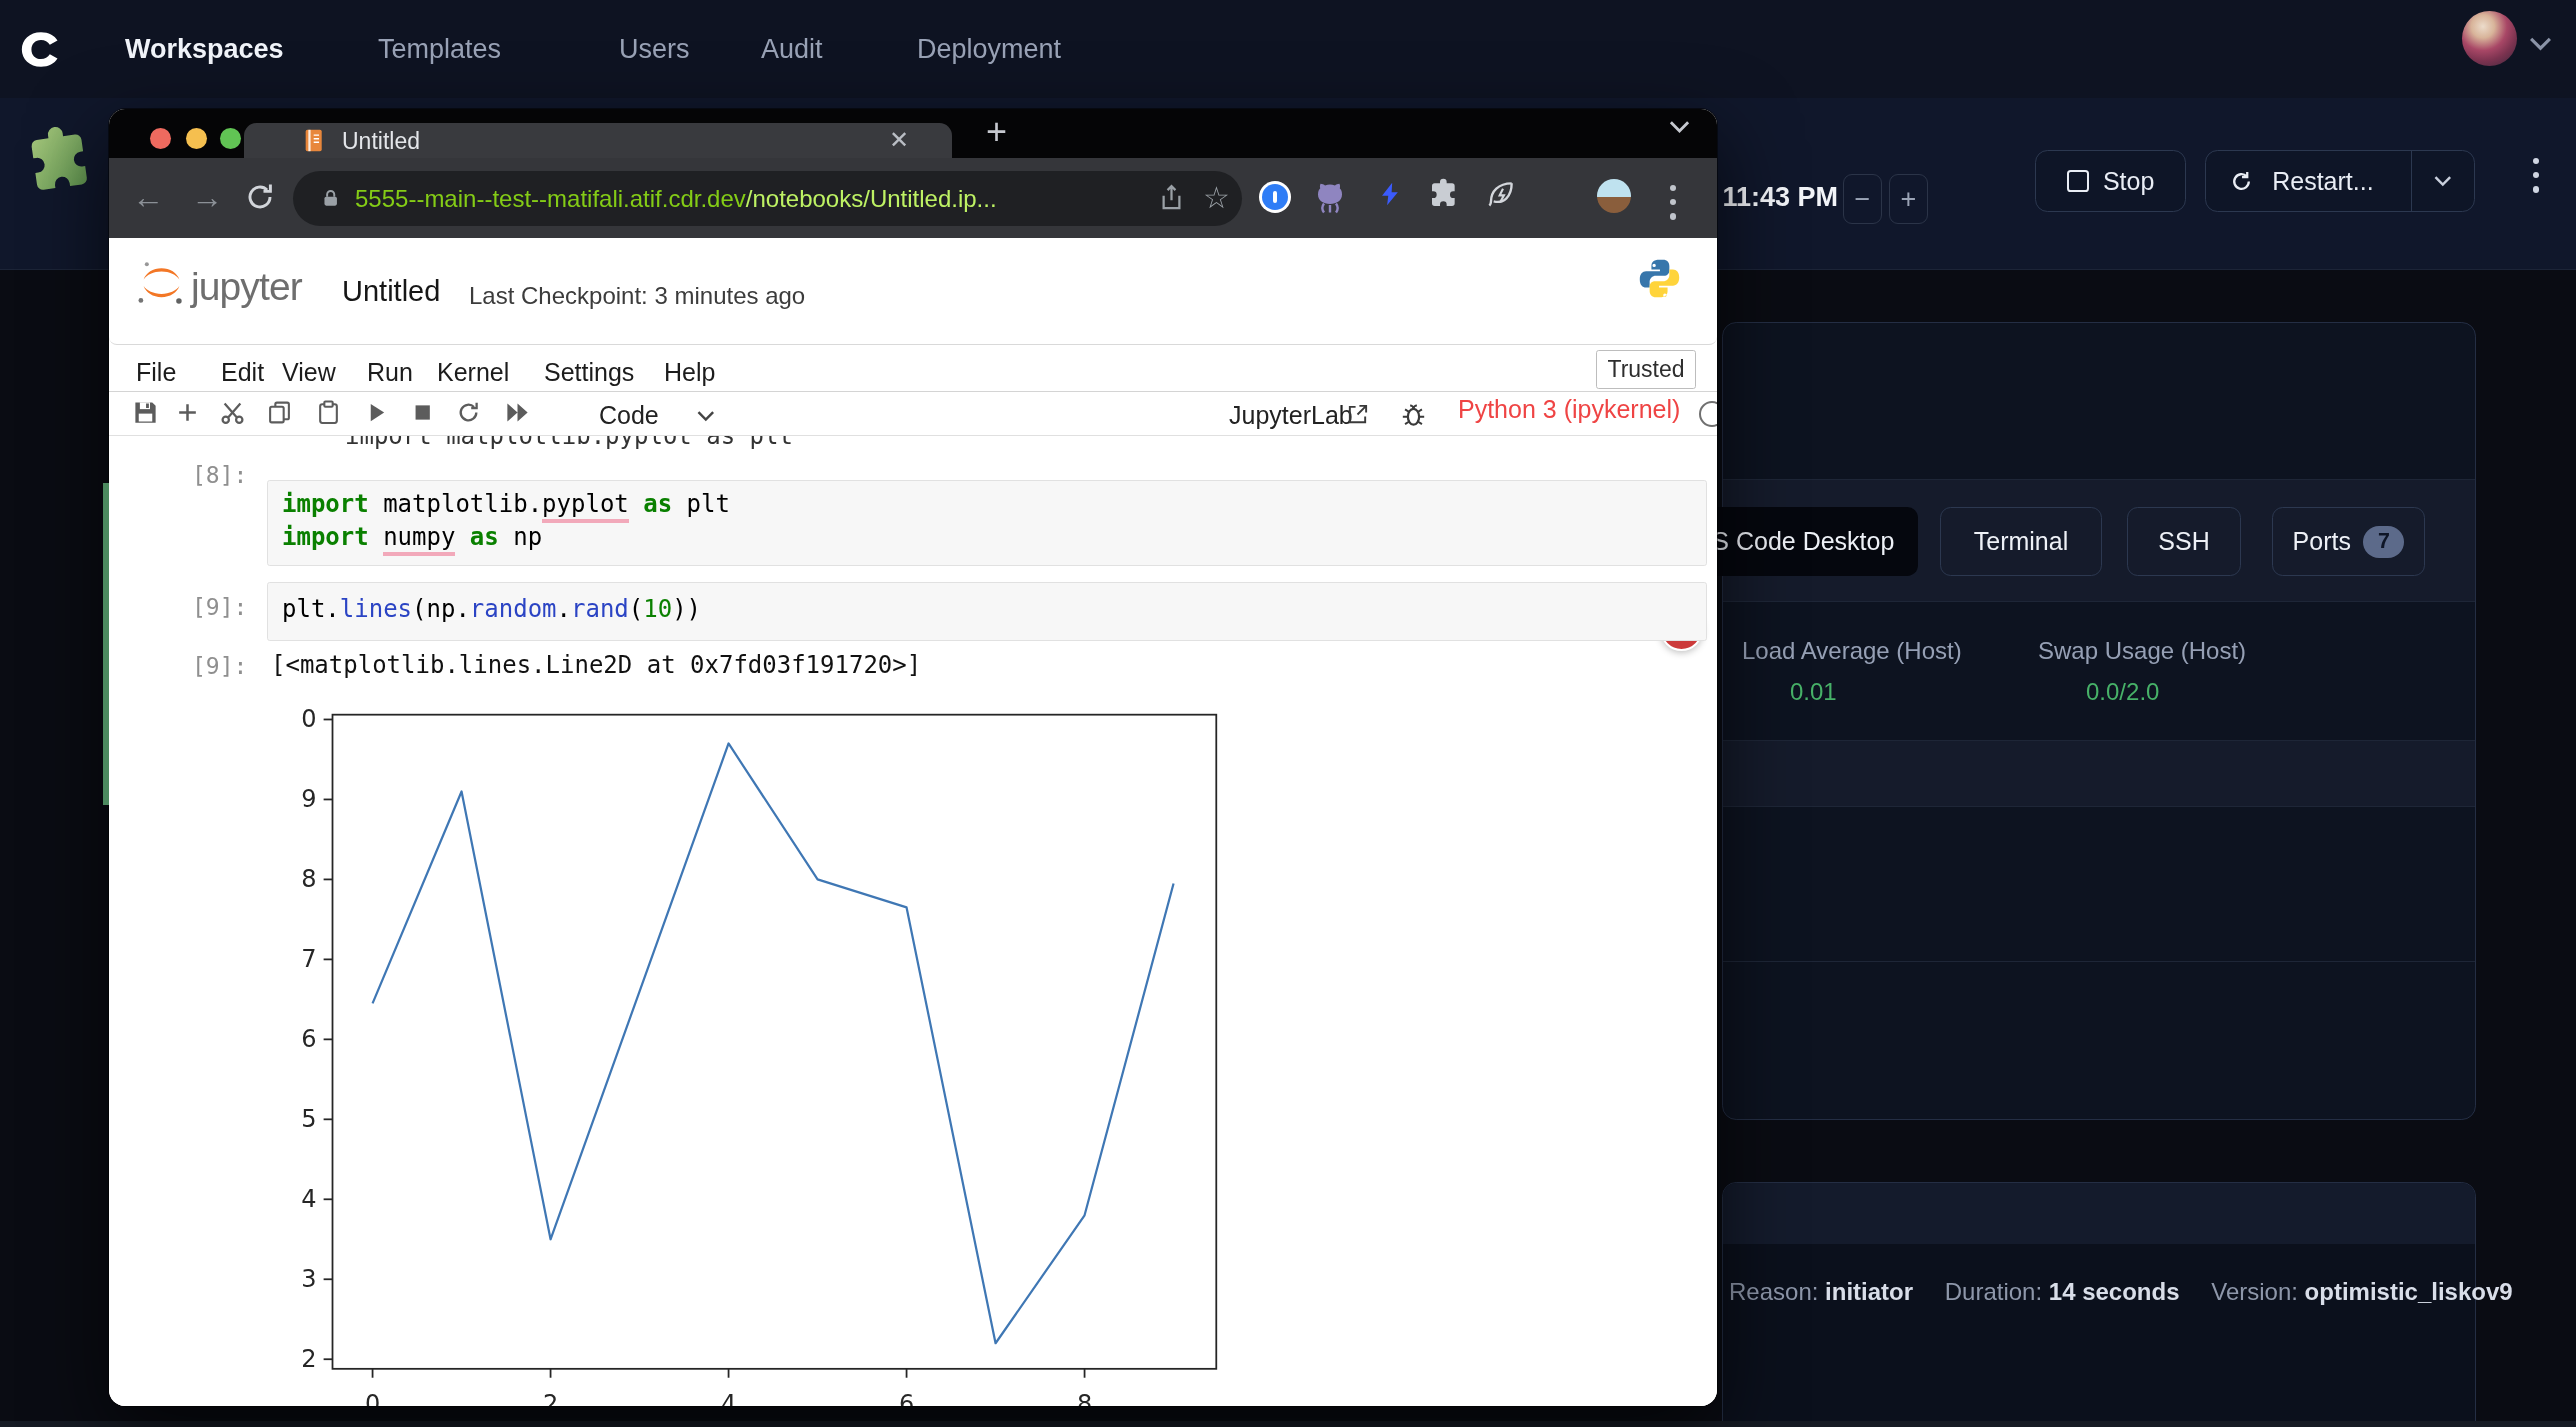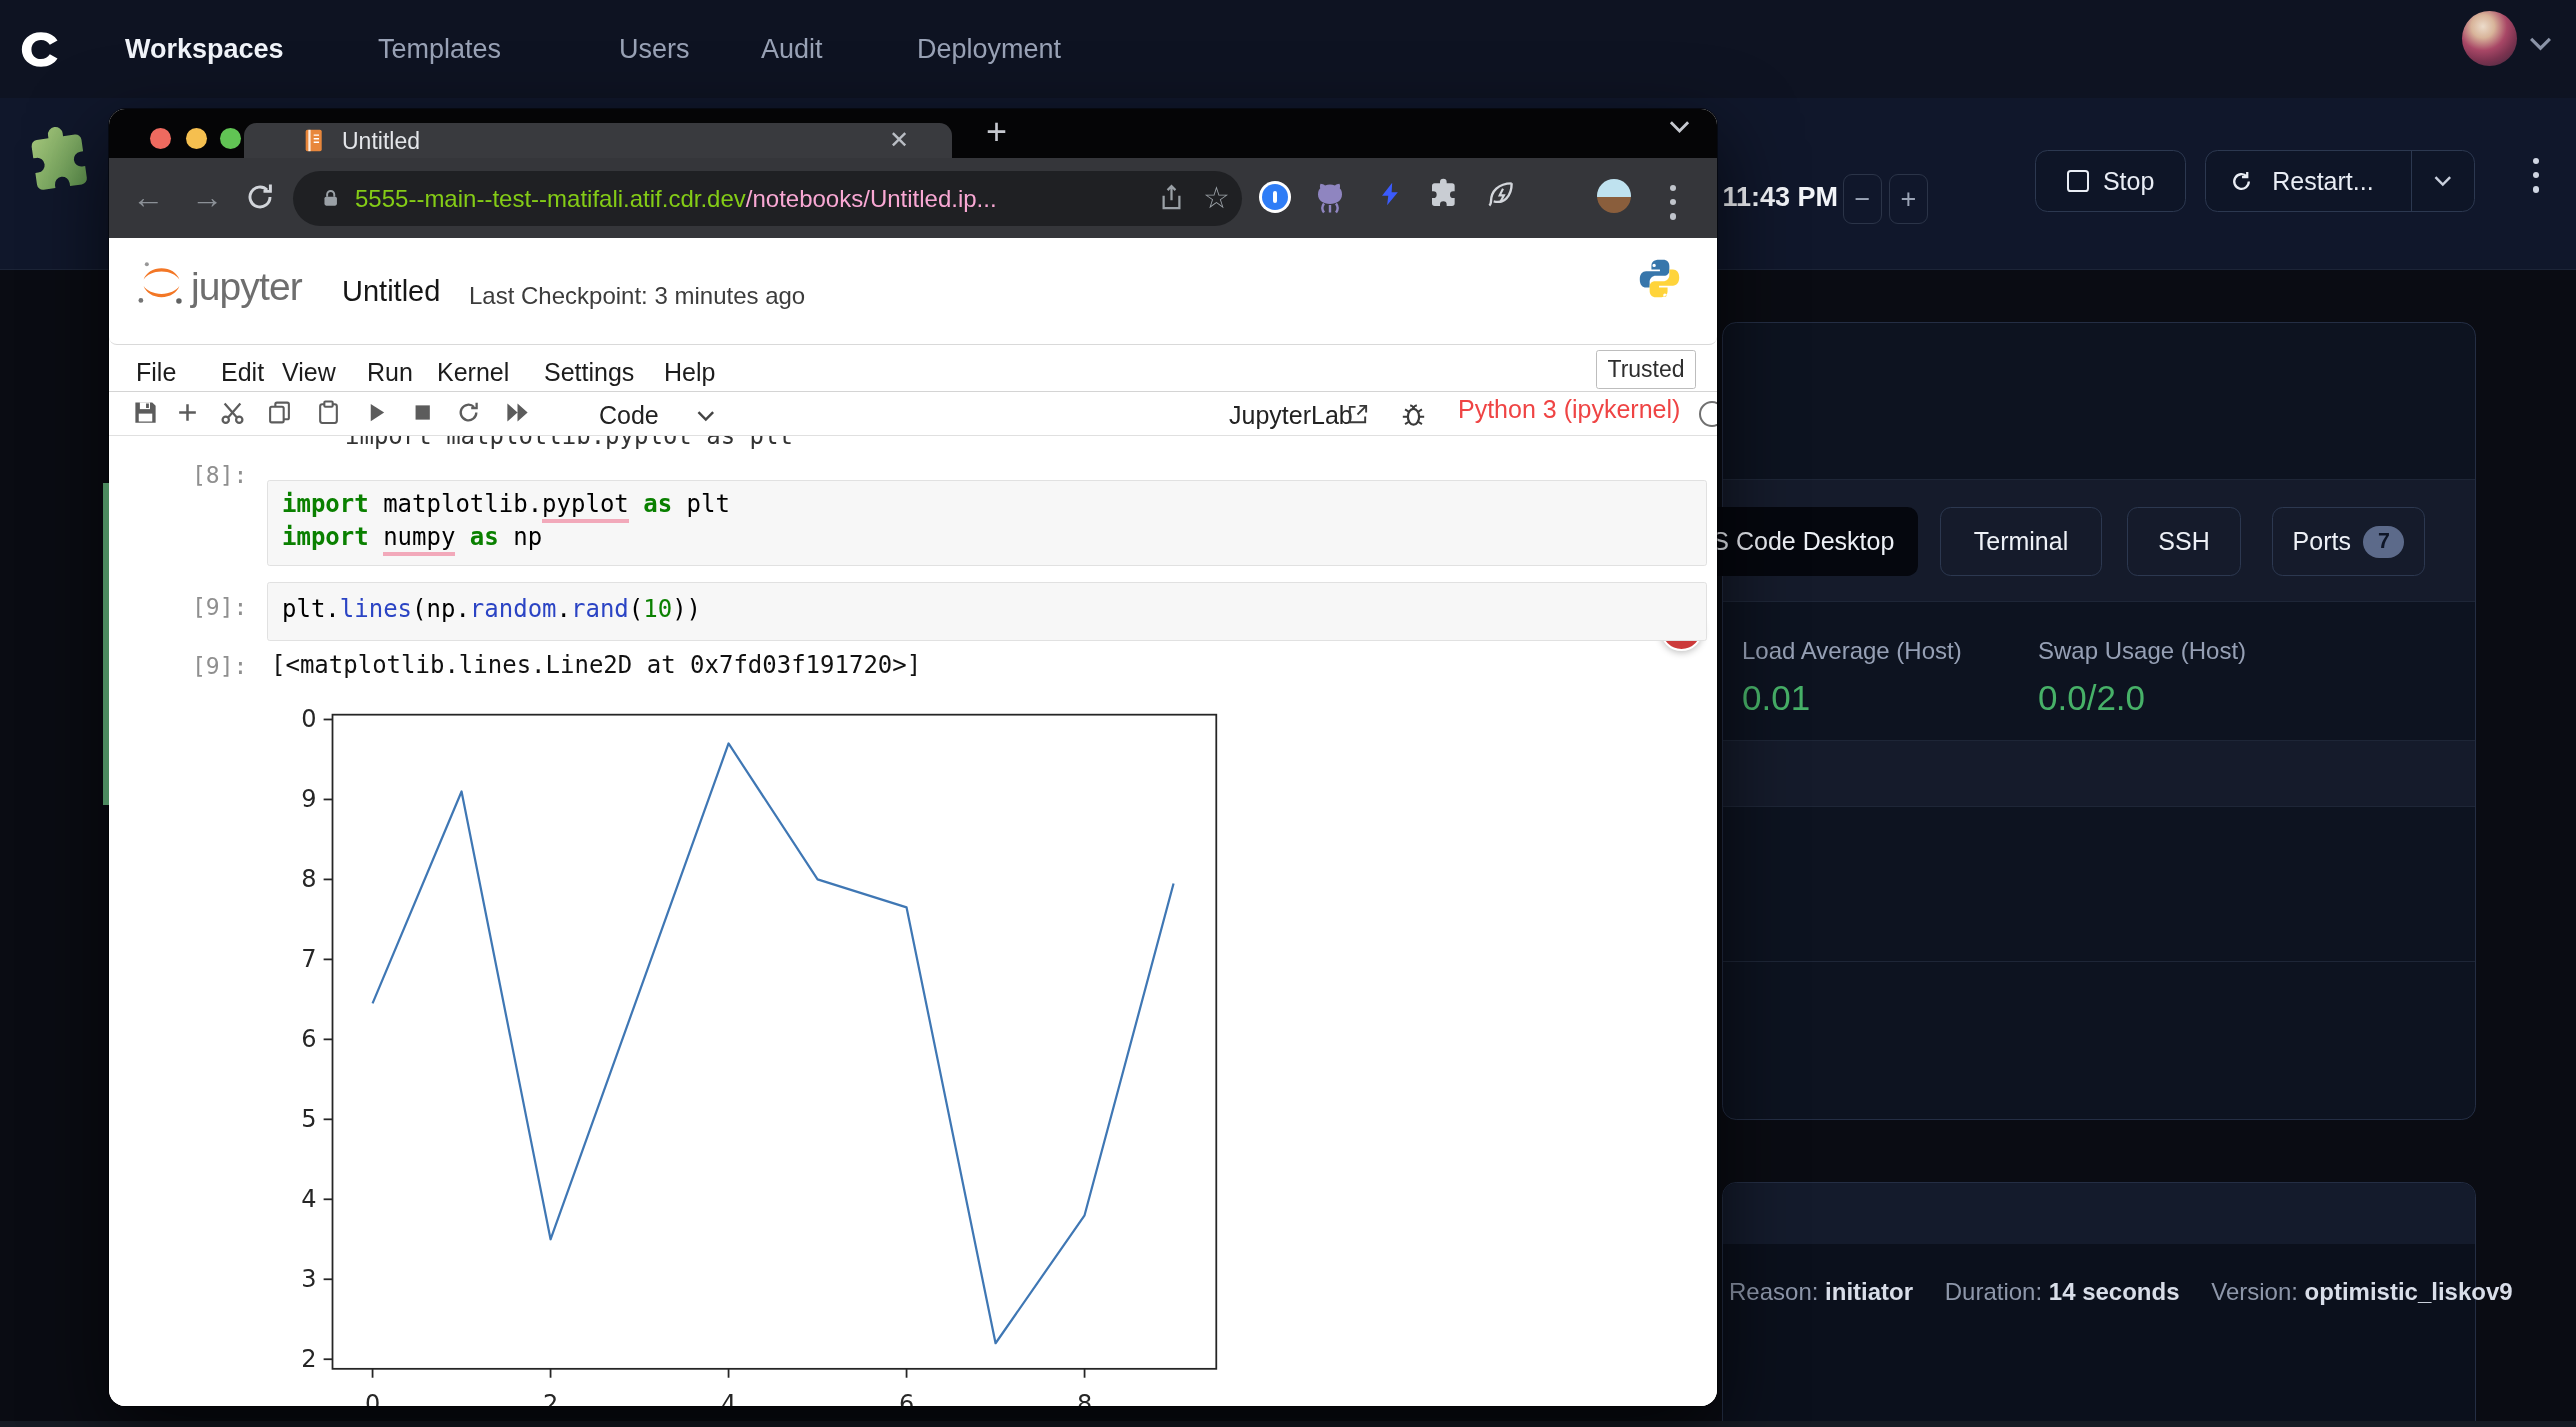--- a/index.html
+++ b/index.html
@@ -39,21 +39,21 @@
   #card2head{left:0;top:0;width:100%;height:61px;background:#141b2c;border-bottom:0.9px solid #1e2637;}
   #card2body{left:0;top:61px;width:100%;height:185px;background:#0b101c;}
 
   .resbtn{top:507px;height:69px;border-radius:10.7px;font-size:25px;color:#eef1f7;
     display:flex;align-items:center;justify-content:center;gap:12.5px;box-sizing:border-box;}
   .resbtn.outl{border:1.3px solid #2c3850;}
   .resbtn.dark{background:#05070e;}
   .pill{min-width:41px;height:32px;border-radius:16px;background:#5c6a8a;color:#0e1526;
     font-size:21.4px;font-weight:700;display:flex;align-items:center;justify-content:center;padding:0 5.3px;box-sizing:border-box;}
   .statlabel{font-size:24px;color:#96a0b5;}
-  .statvalue{font-size:35px;color:#47b168;margin-top:12.5px;}
+  .statvalue{font-size:24px;color:#47b168;margin-top:12.5px;margin-left:48px;}
   #buildinfo{left:1729px;top:1278px;font-size:24px;color:#8e97aa;white-space:nowrap;}
   #buildinfo b{color:#d9dee9;font-weight:700;}
   .bi-gap{display:inline-block;width:25px;}
 
   #greenline{left:103px;top:483px;width:6.2px;height:322px;background:#4c8a5f;z-index:11;}
   #bottomstrip{left:0;top:1421px;width:2576px;height:7.1px;background:#161b24;z-index:4;}
 
   
   #browser{left:109px;top:109px;width:1608px;height:1297px;border-radius:16px;overflow:hidden;
     background:#fff;z-index:10;box-shadow:0 27px 80px rgba(0,0,0,.65), 0 0 0 0.9px rgba(0,0,0,.5);}
@@ -61,21 +61,21 @@
   .light{top:18.7px;width:21.4px;height:21.4px;border-radius:50%;}
   #tab{left:135px;top:14.2px;width:708px;height:35px;background:#393a3e;border-radius:12.5px 12.5px 0 0;}
   #tabtitle{left:98px;top:4.5px;font-size:23px;color:#e4e6ea;}
   #tabclose{left:645px;top:2.7px;font-size:24px;color:#b9bdc4;}
   #newtab{left:877px;top:1.8px;font-size:36px;font-weight:300;color:#c6c9cf;}
   #tschev{left:1559px;top:10.7px;color:#c6c9cf;}
   #btoolbar{left:0;top:49px;width:100%;height:80px;background:#35363a;}
   .navarrow{top:21.4px;font-size:32px;color:#8b9096;}
   #urlpill{left:184px;top:12.5px;width:949px;height:55px;border-radius:28px;background:#1f2023;}
   #urltext{left:62px;top:14.2px;font-size:24px;white-space:nowrap;}
-  #urltext .host{color:#84cc16;} #urltext .path{color:#f9a8d4;}
+  #urltext .host{color:#84cc16;} #urltext .path{color:#bef264;}
   .extslot{top:23px;}
   #opring{width:32px;height:32px;border-radius:50%;background:#fff;display:flex;align-items:center;justify-content:center;}
   #opinner{width:26px;height:26px;border-radius:50%;background:#2f7df6;display:flex;align-items:center;justify-content:center;}
   #opbar{width:4.5px;height:11.6px;border-radius:2.2px;background:#fff;}
   #drsq{width:27px;height:30px;background:#e8eaed;border-radius:2.7px;position:relative;}
   #drsq i{position:absolute;right:3.6px;top:3.6px;width:10.7px;height:23px;background:#35363a;}
   #chromeavatar{width:34px;height:34px;border-radius:50%;background:linear-gradient(180deg,#bfe2ef 0 52%,#8a5e3c 52% 100%);}
   .bkebab i{background:#c0c4cb;}
 
   

